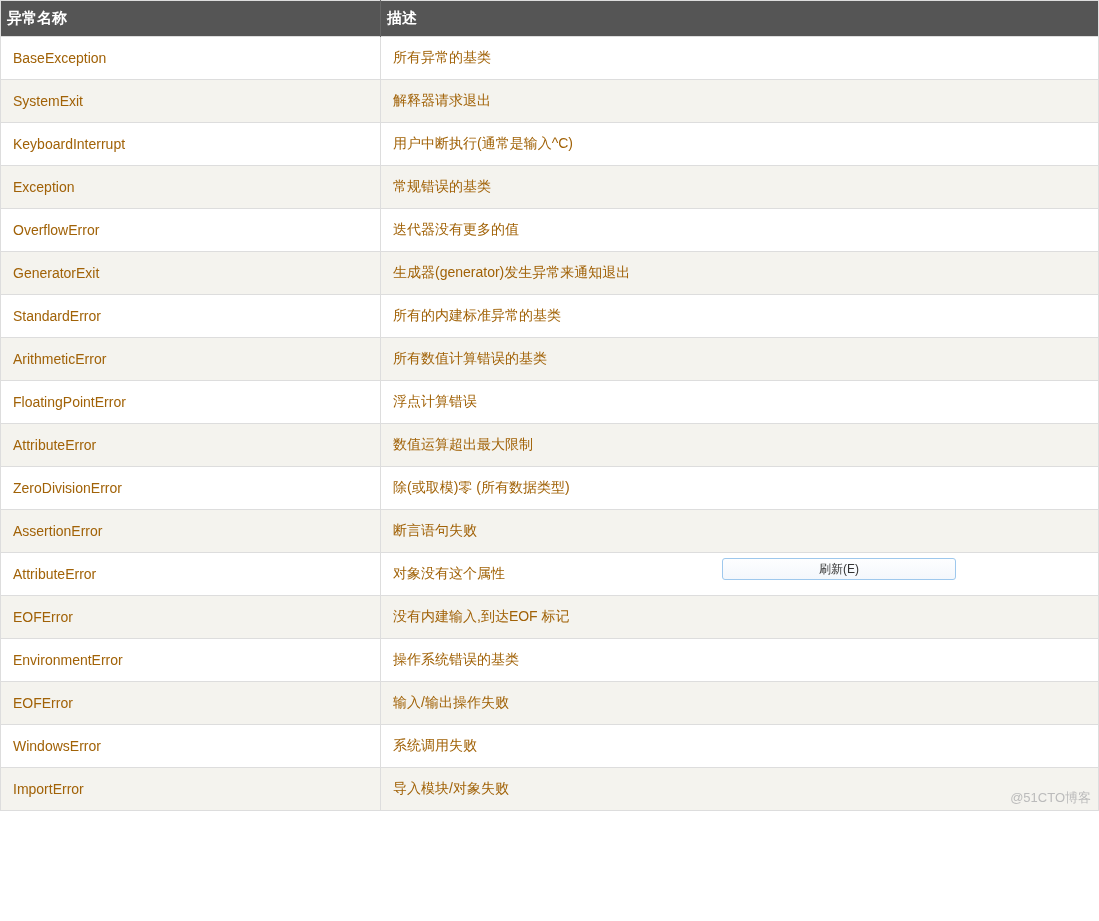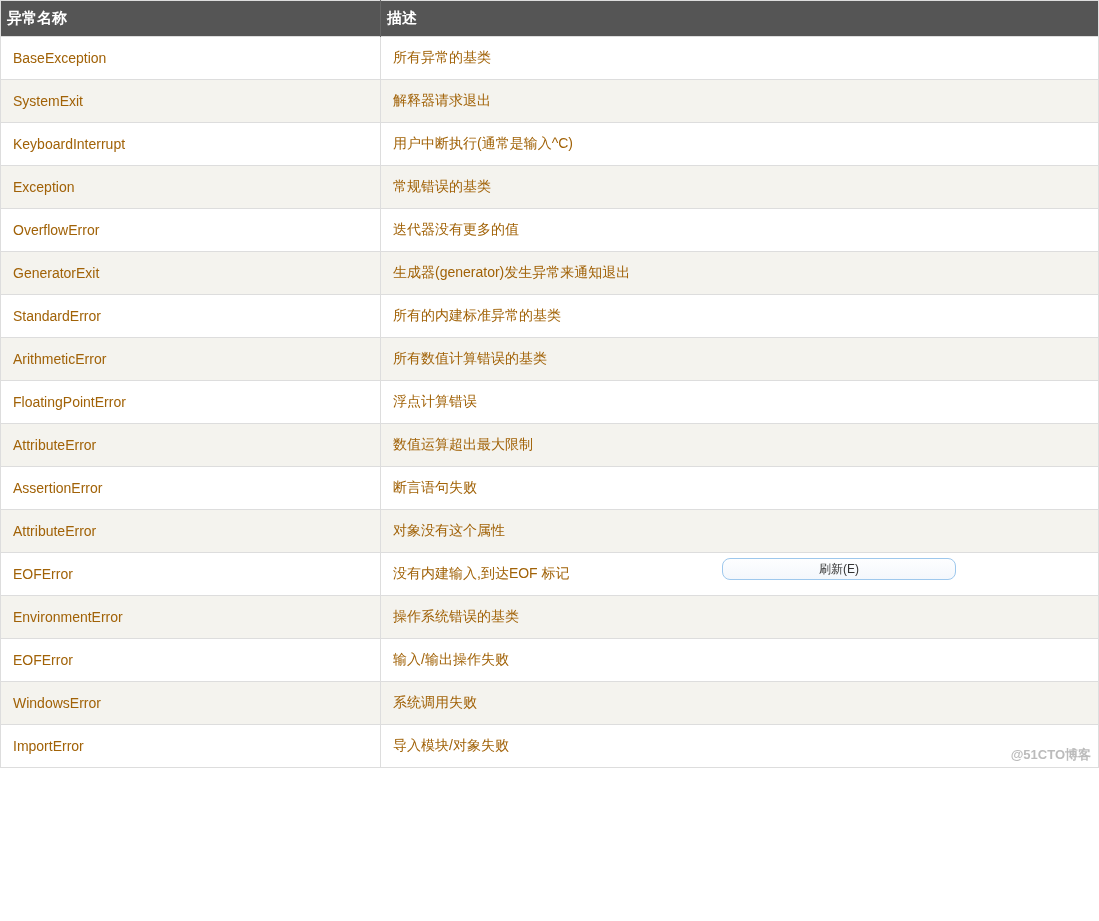--- a/index.html
+++ b/index.html
@@ -38,35 +38,34 @@
     }
     td.col-name { width: 380px; }
     .refresh-btn {
       position: absolute;
       top: 558px;
       left: 722px;
       width: 234px;
       height: 22px;
       background: linear-gradient(#fdfeff, #f3f7fc);
       border: 1px solid #9ec8ed;
-      border-radius: 8px;
+      border-radius: 3px;
       font-size: 12px;
       color: #333;
       text-align: center;
       line-height: 20px;
       cursor: pointer;
     }
     .watermark {
       position: absolute;
       bottom: 4px;
       right: 8px;
       color: #bbb;
       font-size: 13px;
       pointer-events: none;
-      font-weight: bold;
     }
   </style>
 </head>
 <body>
 
 <table>
   <thead>
     <tr>
       <th>异常名称</th>
       <th>描述</th>
@@ -107,20 +106,24 @@
       </tr>
       <tr>
         <td class="col-name">FloatingPointError</td>
         <td>浮点计算错误</td>
       </tr>
       <tr>
         <td class="col-name">AttributeError</td>
         <td>数值运算超出最大限制</td>
       </tr>
       <tr>
+        <td class="col-name">ZeroDivisionError</td>
+        <td>除(或取模)零 (所有数据类型)</td>
+      </tr>
+      <tr>
         <td class="col-name">AssertionError</td>
         <td>断言语句失败</td>
       </tr>
       <tr>
         <td class="col-name">AttributeError</td>
         <td>对象没有这个属性</td>
       </tr>
       <tr>
         <td class="col-name">EOFError</td>
         <td>没有内建输入,到达EOF 标记</td>

